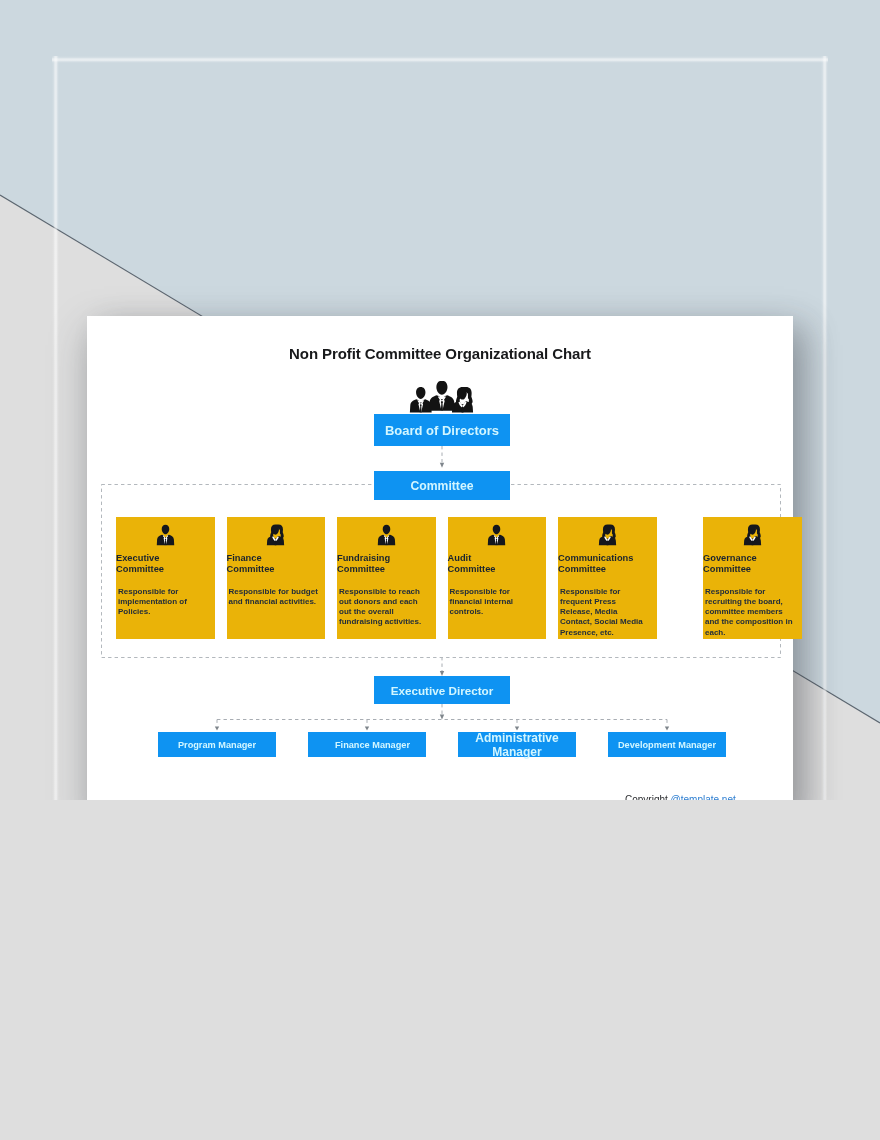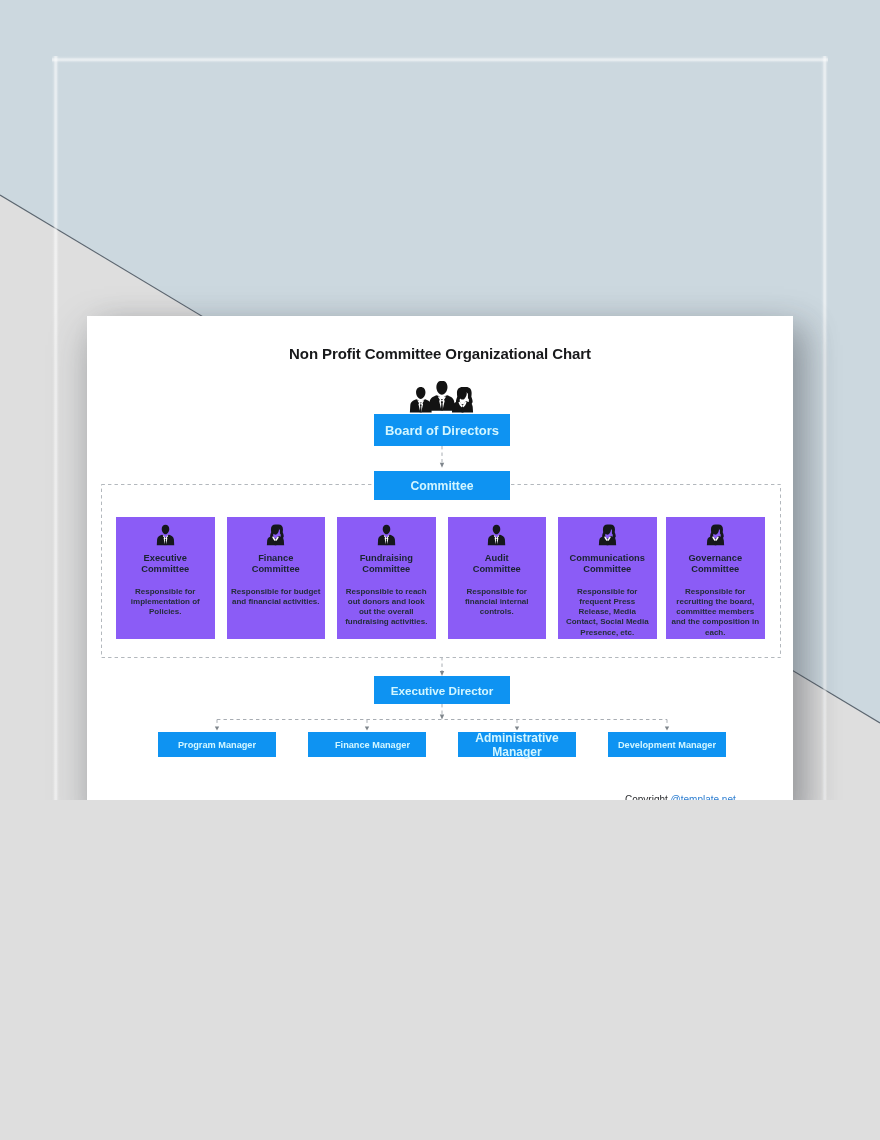--- a/index.html
+++ b/index.html
@@ -29,22 +29,22 @@
 
   .chart-title{position:absolute;left:0;top:29px;width:706px;text-align:center;
         font-size:15px;font-weight:bold;color:#18191b;letter-spacing:-.1px;}
 
   .node{position:absolute;background:#0e93f2;color:#d2f6ff;
         display:flex;align-items:center;justify-content:center;text-align:center;
         font-weight:bold;box-sizing:border-box;}
 
   .dashbox{position:absolute;box-sizing:border-box;}
 
-  .ccard{position:absolute;background:#8b5cf6;box-sizing:border-box;
-         text-align:center;color:#1b1d20;}
+  .ccard{position:absolute;background:#eab308;box-sizing:border-box;
+         color:#1b1d20;}
   .ccard .ctitle{font-weight:bold;font-size:9.3px;line-height:11.4px;margin-top:7px;color:#1a2430;}
   .ccard .cdesc{font-size:8.0px;white-space:nowrap;line-height:10.2px;font-weight:bold;margin-top:11px;padding:0 2px;color:#242e3a;}
   .ccard .pico{display:block;margin:7px auto 0;width:19px;height:22px;fill:#15171c;}
 
   .copyright{position:absolute;font-size:10px;color:#2b2d30;}
   .copyright a{color:#2f7fd1;text-decoration:none;}
 
   .conn{position:absolute;}
 
   
@@ -170,21 +170,21 @@
         <div class="ccard" style="left: 250px; top: 201px; width: 98.5px; height: 122px;">
           <svg class="pico" viewBox="0 0 48 56">
             <use href="#sym-man"></use>
           </svg>
           <div class="ctitle">
             <div>Fundraising</div>
             <div>Committee</div>
           </div>
           <div class="cdesc">
             <div>Responsible to reach</div>
-            <div>out donors and look</div>
+            <div>out donors and each</div>
             <div>out the overall</div>
             <div>fundraising activities.</div>
           </div>
         </div>
         <div class="ccard" style="left: 360.5px; top: 201px; width: 98.5px; height: 122px;">
           <svg class="pico" viewBox="0 0 48 56">
             <use href="#sym-man"></use>
           </svg>
           <div class="ctitle">
             <div>Audit</div>
@@ -205,21 +205,21 @@
             <div>Committee</div>
           </div>
           <div class="cdesc">
             <div>Responsible for</div>
             <div>frequent Press</div>
             <div>Release, Media</div>
             <div>Contact, Social Media</div>
             <div>Presence, etc.</div>
           </div>
         </div>
-        <div class="ccard" style="left: 579px; top: 201px; width: 98.5px; height: 122px;">
+        <div class="ccard" style="left: 616px; top: 201px; width: 98.5px; height: 122px;">
           <svg class="pico" viewBox="0 0 48 56">
             <use href="#sym-woman"></use>
           </svg>
           <div class="ctitle">
             <div>Governance</div>
             <div>Committee</div>
           </div>
           <div class="cdesc">
             <div>Responsible for</div>
             <div>recruiting the board,</div>

